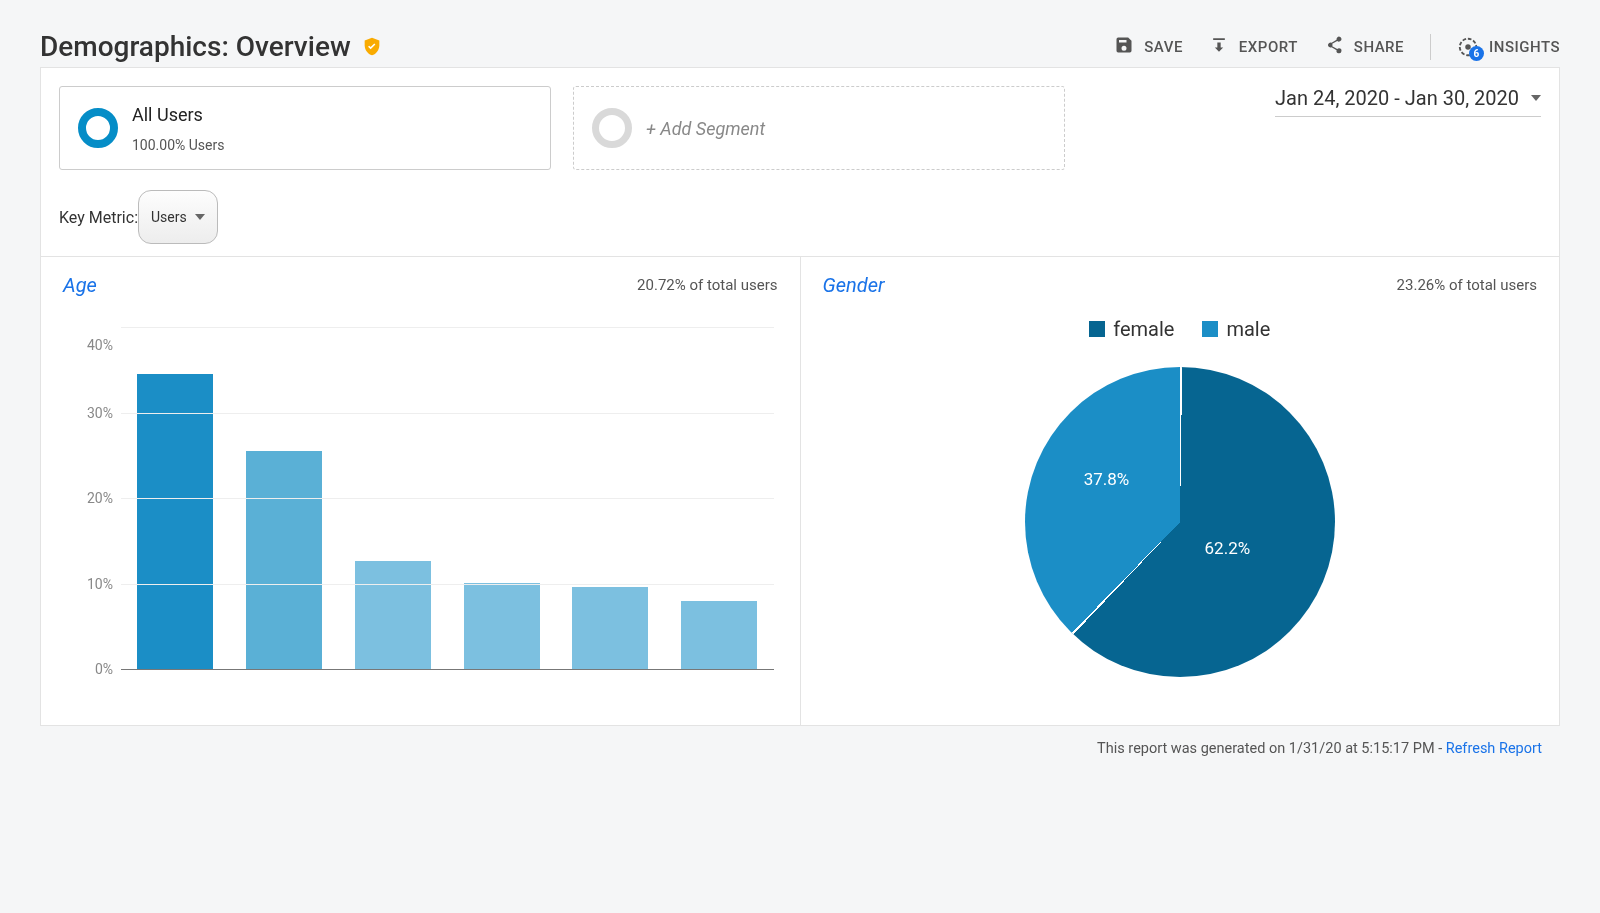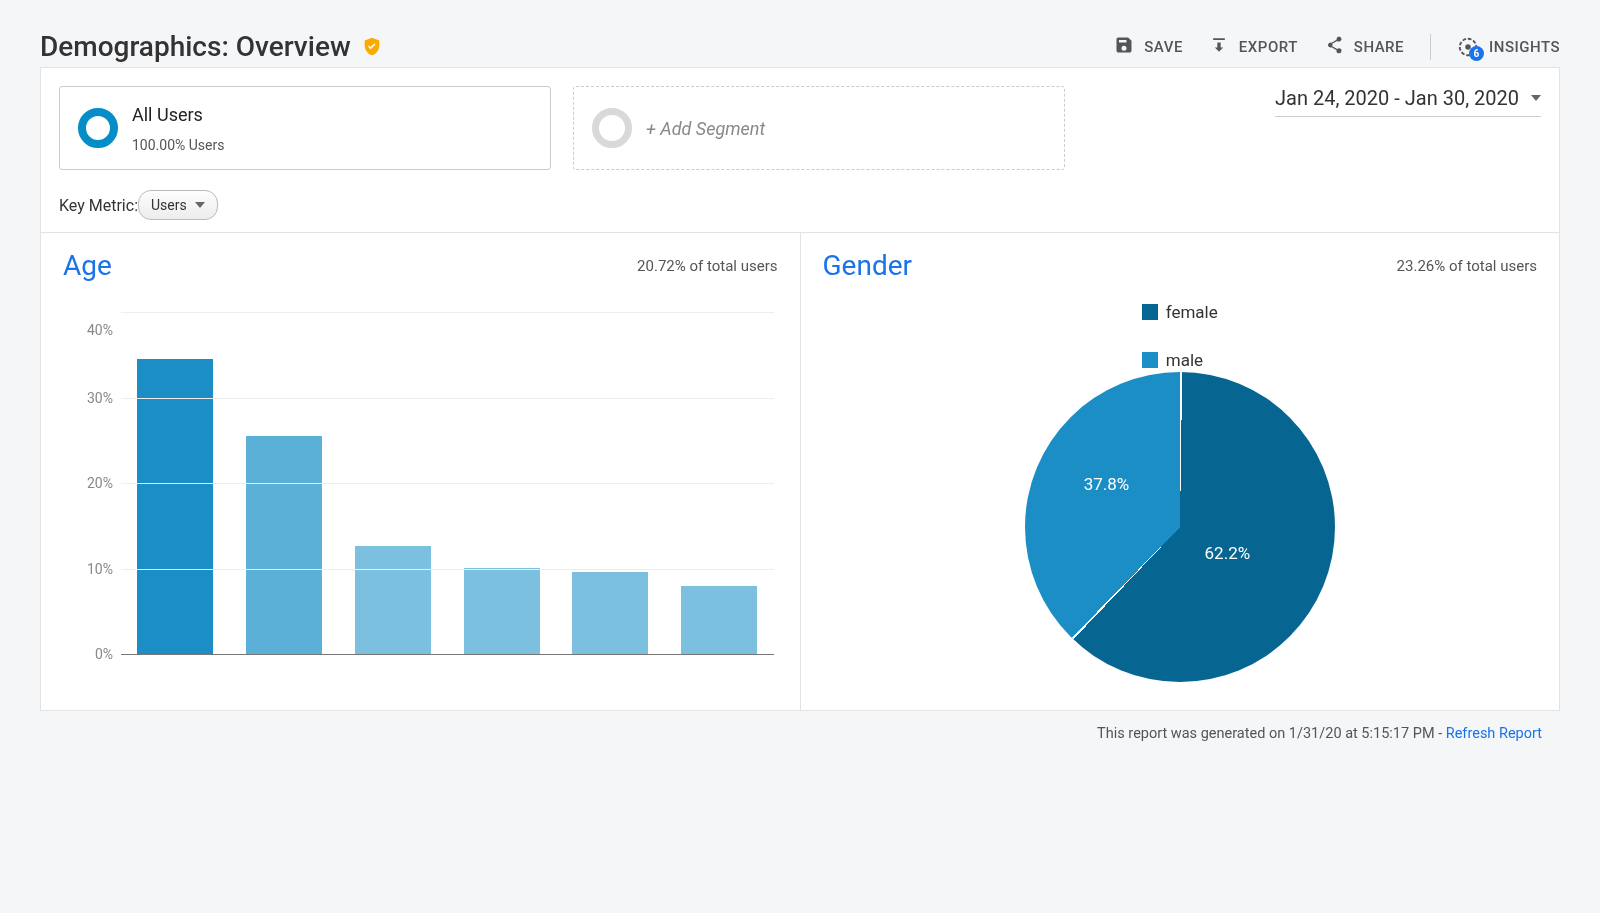--- a/index.html
+++ b/index.html
@@ -119,21 +119,21 @@
     padding-bottom: 6px;
   }
   .key-metric-row {
     display: flex;
     align-items: center;
     font-size: 16px;
   }
   .metric-select {
     border: 1px solid #bbb;
     background: linear-gradient(#fdfdfd,#ededed);
-    padding: 6px 12px;
+    padding: 18px 12px;
     border-radius: 13px;
     font-size: 14px;
     display: flex;
     align-items: center;
     gap: 8px;
     cursor: pointer;
   }
   .triangle-down {
     width: 0; height: 0;
     border-left: 5px solid transparent;
@@ -151,21 +151,21 @@
     padding: 16px 22px 28px 22px;
     position: relative;
   }
   .chart-card:first-child { border-right: 1px solid #e3e3e3; }
   .card-header {
     display: flex;
     justify-content: space-between;
     align-items: center;
     margin-bottom: 20px;
   }
-  .card-title { color: #1a73e8; font-size: 28px; cursor: pointer; }
+  .card-title { color: #1a73e8; font-size: 20px; cursor: pointer; font-style: italic; }
   .card-sub { color: #555; font-size: 15px; }
   
   .bar-chart {
     position: relative;
     height: 380px;
     padding: 10px 4px 28px 58px;
   }
   .grid-line {
     position: absolute;
     left: 58px; right: 4px;
@@ -212,24 +212,23 @@
     justify-content: space-around;
     font-size: 14px;
     color: #888;
   }
   .x-labels span { flex: 1; text-align: center; }
   
   .pie-wrap { display:flex; flex-direction:column; align-items:center; }
   .legend {
     display: flex;
     gap: 28px;
-    margin-bottom: 2px;
-    font-size: 17px;
+    margin-bottom: 26px;
+    font-size: 20px;
     color: #333;
-    flex-direction: column;
   }
   .legend-item { display: flex; align-items: center; gap: 8px; }
   .swatch { width: 16px; height: 16px; }
   .swatch.female { background: #066591; }
   .swatch.male { background: #1b8ec6; }
   .pie {
     width: 310px;
     height: 310px;
     border-radius: 50%;
     position: relative;

